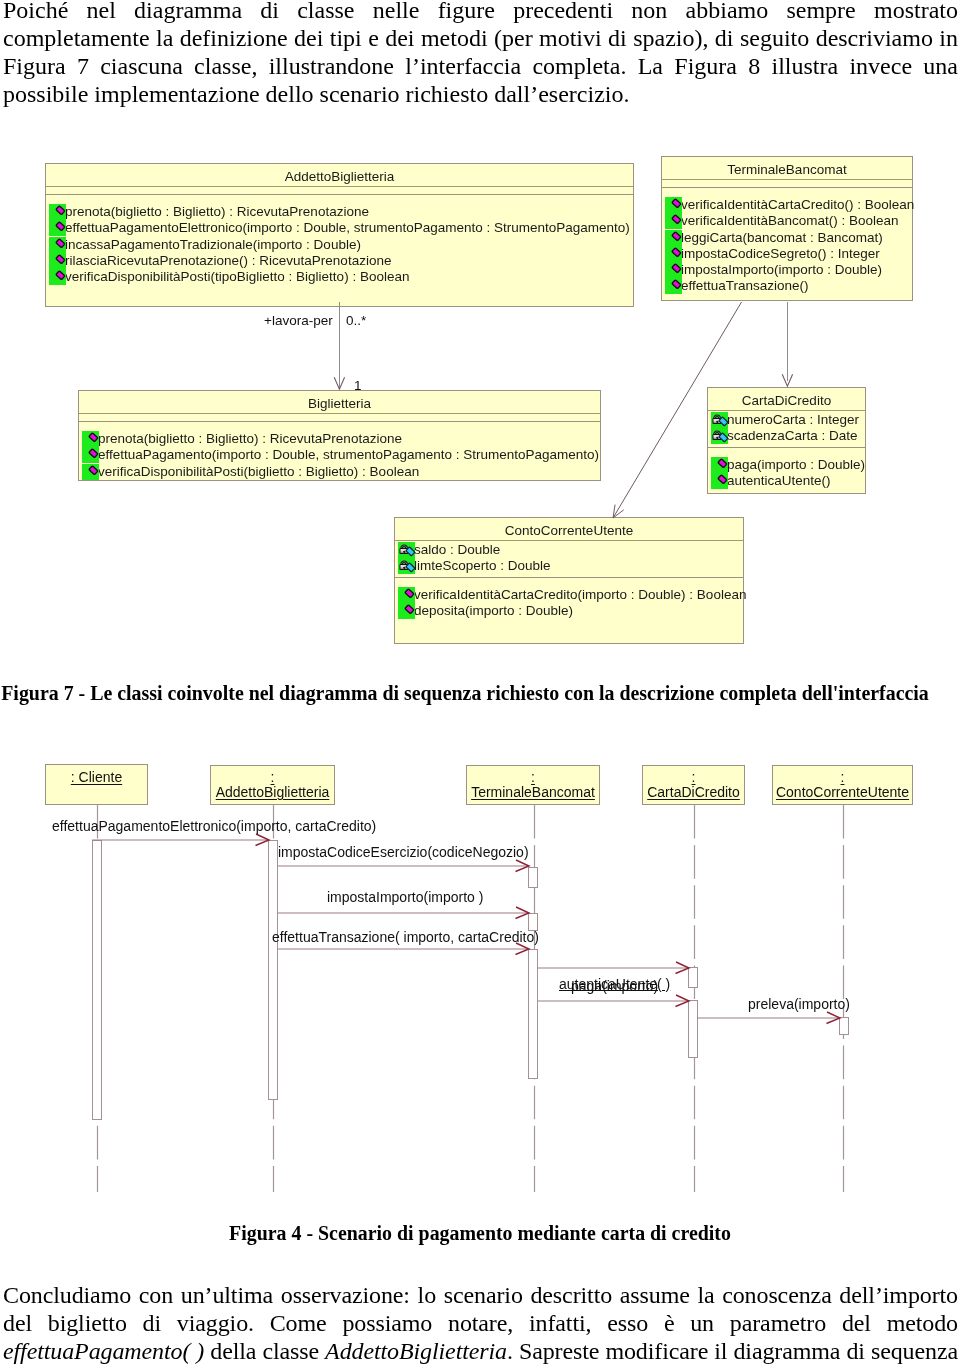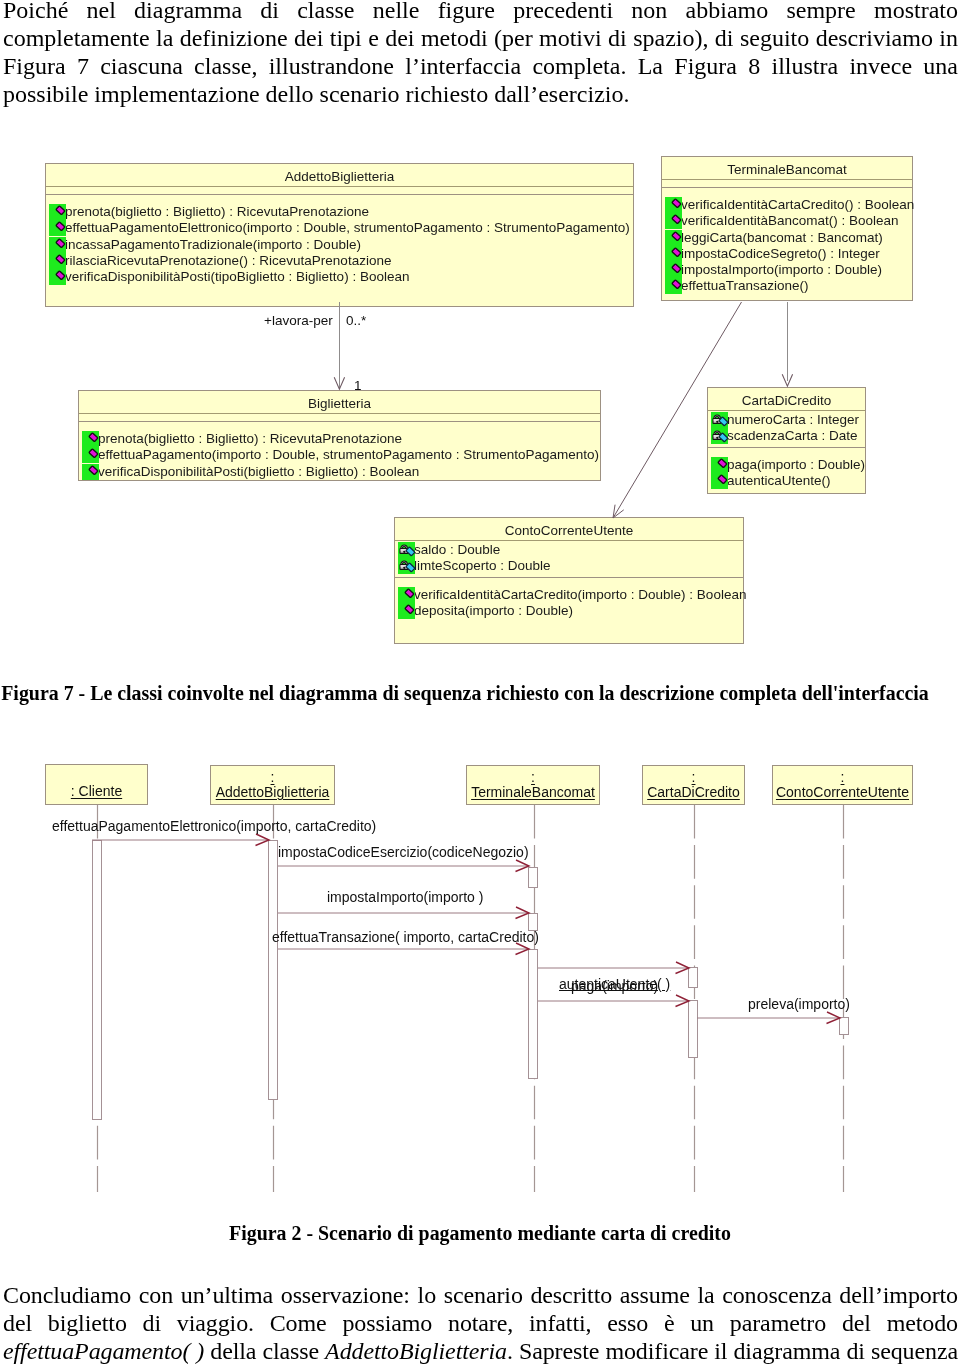--- a/index.html
+++ b/index.html
@@ -36,21 +36,21 @@
   
   .vline{position:absolute;background:#8f8c8c;width:1px;}
   .diag{position:absolute;}
   .mlbl{position:absolute;font-family:"Liberation Sans",sans-serif;font-size:13.5px;color:#111;white-space:nowrap;}
 
   
   .life{position:absolute;box-sizing:border-box;background:#ffffcc;
         border:1px solid #9d9182;font-family:"Liberation Sans",sans-serif;
         font-size:14px;color:#111;text-align:center;}
   .life u{text-decoration:underline;text-underline-offset:1.5px;}
-  .life .lh-one{padding-top:18px;font-size:14px;line-height:17px;}
+  .life .lh-one{padding-top:4px;font-size:14px;line-height:17px;}
   .life .lh-colon{padding-top:4px;font-size:14px;line-height:14px;}
   .life .lh-name{font-size:14px;line-height:17px;}
   .lifeline{position:absolute;}
   .act{position:absolute;box-sizing:border-box;background:#fefefe;border:1px solid #a49195;width:10px;}
   .msglbl{position:absolute;font-family:"Liberation Sans",sans-serif;font-size:14px;color:#111;white-space:nowrap;}
 </style>
 </head>
 <body>
 
 <div class="page">
@@ -369,17 +369,17 @@
 
     <div class="msglbl" style="left:52px;top:818px;">effettuaPagamentoElettronico(importo, cartaCredito)</div>
     <div class="msglbl" style="left:278px;top:844px;">impostaCodiceEsercizio(codiceNegozio)</div>
     <div class="msglbl" style="left:327px;top:889px;">impostaImporto(importo )</div>
     <div class="msglbl" style="left:272px;top:929px;">effettuaTransazione( importo, cartaCredito)</div>
     <div class="msglbl" style="left:559px;top:976px;text-decoration:underline;">autenticaUtente( )</div>
     <div class="msglbl" style="left:571px;top:978px;">paga(importo)</div>
     <div class="msglbl" style="left:720px;top:996px;padding-left:28px;">preleva(importo)</div>
   </div>
 
-  <div class="caption" style="left:15px;top:1222px;">Figura 2 - Scenario di pagamento mediante carta di credito</div>
+  <div class="caption" style="left:15px;top:1222px;">Figura 4 - Scenario di pagamento mediante carta di credito</div>
 
   <div class="para" id="closing" style="left:3px;top:1281px;width:955px;"><span>Concludiamo con un’ultima osservazione: lo scenario descritto assume la conoscenza dell’importo del biglietto di viaggio. Come possiamo notare, infatti, esso è un parametro del metodo </span><span style="font-style: italic;">effettuaPagamento( )</span><span> della classe </span><span style="font-style: italic;">AddettoBiglietteria</span><span>. Sapreste modificare il diagramma di sequenza</span></div>
 
 </div>
 
 </body></html>

